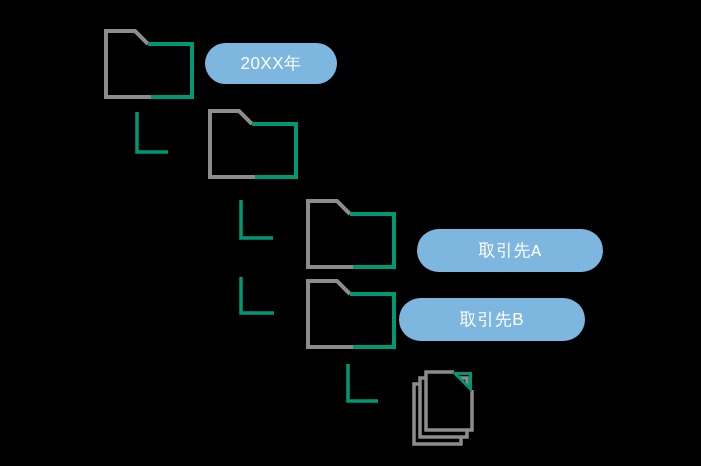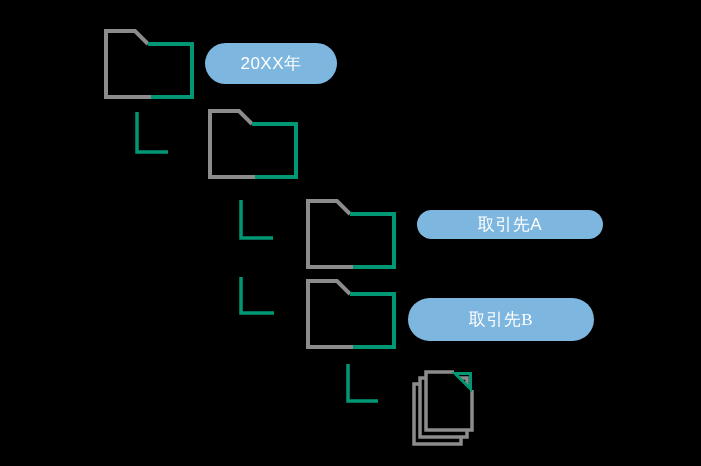--- a/index.html
+++ b/index.html
@@ -18,22 +18,22 @@
     color: #FFFFFF;
     display: flex;
     align-items: center;
     justify-content: center;
     font-size: 17px;
     letter-spacing: 0.5px;
     white-space: nowrap;
   }
   .pill-year   { left: 205px; top: 43px;  width: 132px; height: 41px; border-radius: 20.5px; }
   .pill-month  { left: 310px; top: 126px; width: 130px; height: 43px; border-radius: 21.5px; }
-  .pill-client-a { left: 417px; top: 210px; width: 186px; height: 29px; border-radius: 21.5px; }
-  .pill-client-b { left: 408px; top: 298px; width: 186px; height: 43px; border-radius: 21.5px; font-family: Liberation Serif, serif; }
+  .pill-client-a { left: 417px; top: 229px; width: 186px; height: 43px; border-radius: 21.5px; font-family: Liberation Mono, monospace; }
+  .pill-client-b { left: 399px; top: 298px; width: 186px; height: 43px; border-radius: 21.5px; }
 </style>
 </head>
 <body>
 
 <div class="canvas">
 
   <svg class="diagram-svg" width="701" height="466" viewBox="0 0 701 466">
     <defs>
       <g id="folder-shape" fill="none" stroke-width="4" stroke-linecap="butt" stroke-linejoin="miter">
         <path d="M 47,68 L 2,68 L 2,2 L 31,2 L 44,15" stroke="#8C8C8C"></path>

